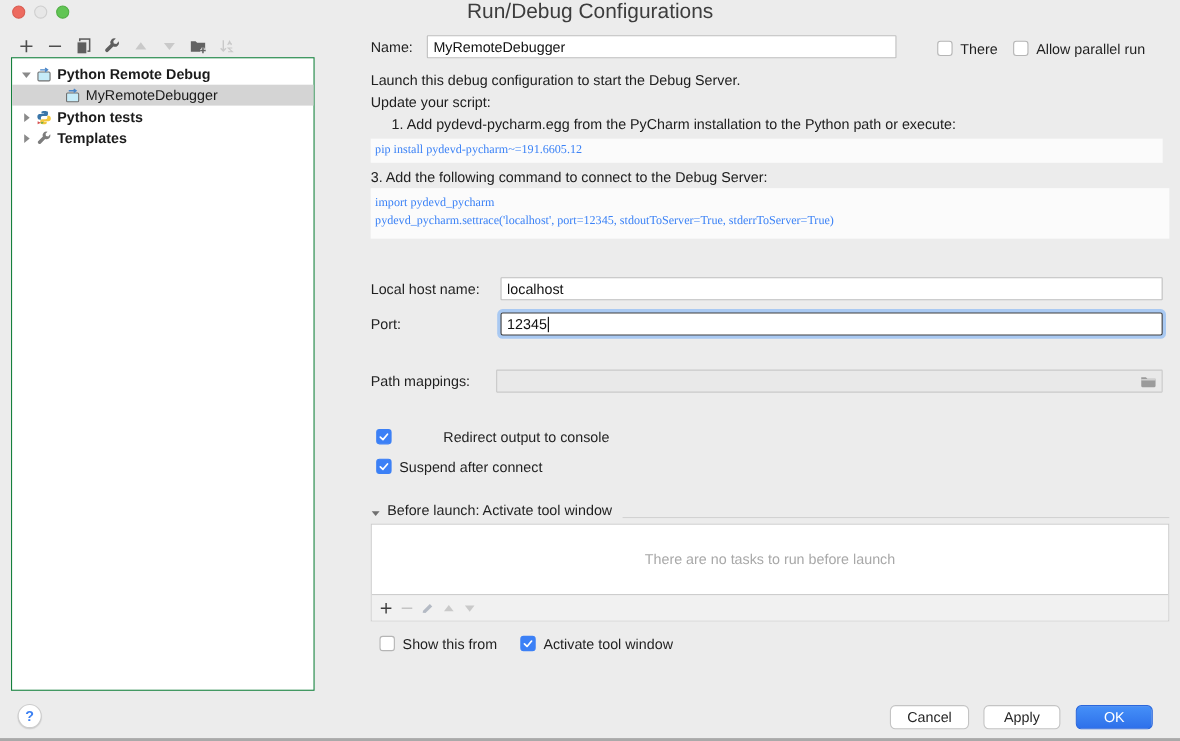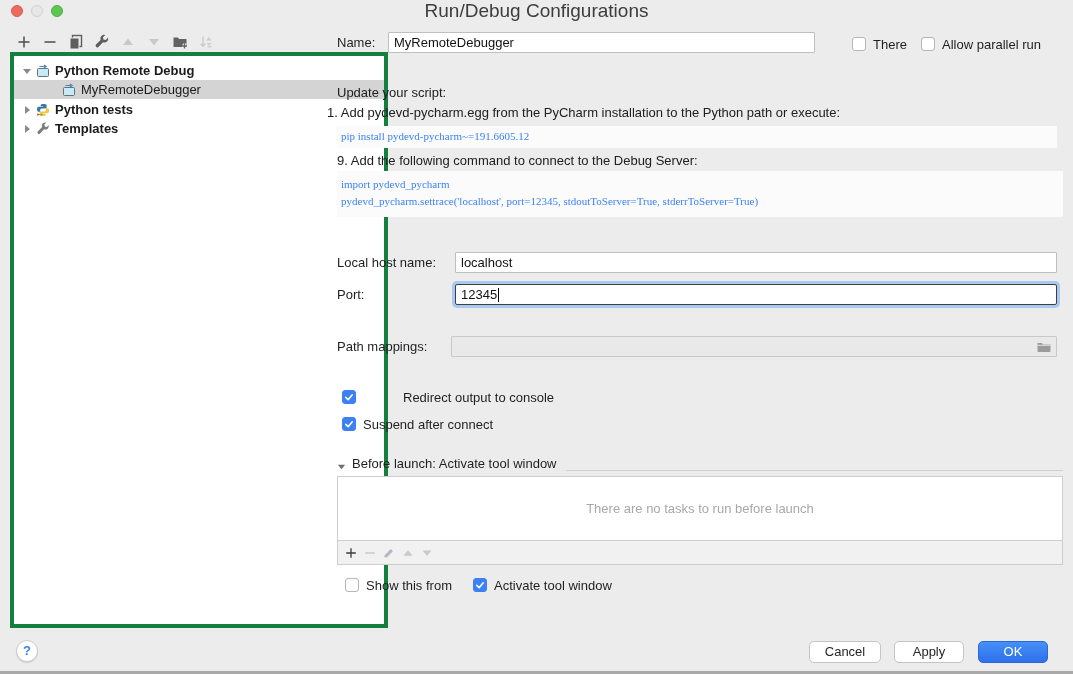--- a/index.html
+++ b/index.html
@@ -14,21 +14,21 @@
   .tl { position:absolute; top:5px; width:12px; height:12px; border-radius:50%; }
   .tl.red { left:11px; background:#ed6a5f; border:1px solid #d95d52; }
   .tl.grey { left:31px; background:#e7e7e7; border:1px solid #cfcfcf; }
   .tl.green { left:51px; background:#61c554; border:1px solid #52ae46; }
 
   
   .tree-toolbar { position:absolute; top:33px; left:16px; height:18px; display:flex; align-items:center; gap:10px; }
   .tb-icon { width:16px; height:16px; display:flex; align-items:center; justify-content:center; }
 
   
-  .tree-panel { position:absolute; left:10px; top:52px; width:378px; height:576px; background:#ffffff; border:4px solid #15803d; }
+  .tree-panel { position:absolute; left:10px; top:52px; width:276px; height:576px; background:#ffffff; border:1px solid #15803d; }
   .tree-row { position:absolute; left:0; width:100%; height:19px; display:flex; align-items:center; }
   .tree-row .twisty { width:10px; height:10px; margin-left:8px; display:flex; align-items:center; justify-content:center; flex:0 0 auto; }
   .tree-row .node-icon { width:14px; height:14px; margin-left:4px; margin-right:5px; flex:0 0 auto; }
   .tree-row .t-label { font-weight:bold; color:#1b1b1b; white-space:nowrap; }
   .tree-row.child { padding-left:44px; }
   .tree-row.child .t-label { font-weight:normal; }
   .tree-row.selected { background:#d4d4d4; }
 
   
   .abs { position:absolute; }
@@ -184,28 +184,29 @@
   <input class="text-field" style="left: 388px; top: 32px; width: 427px;" value="MyRemoteDebugger">
   <div class="cb-group" style="left:852px; top:36px;">
     <span class="checkbox unchecked"></span>
     <span class="cb-label">There</span>
   </div>
   <div class="cb-group" style="left:921px; top:36px;">
     <span class="checkbox unchecked"></span>
     <span class="cb-label">Allow parallel run</span>
   </div>
 
+  <div class="abs para" style="left:337px; top:65px;">Launch this debug configuration to start the Debug Server.</div>
   <div class="abs para" style="left:337px; top:85px;">Update your script:</div>
-  <div class="abs para" style="left:327px; top:105px;">1. Add pydevd-pycharm.egg from the PyCharm installation to the Python path or execute:</div>
+  <div class="abs para" style="left:356px; top:105px;">1. Add pydevd-pycharm.egg from the PyCharm installation to the Python path or execute:</div>
 
   <div class="code-block" style="left:337px; top:126px; width:720px; height:22px; padding:2px 4px;">
     <div class="cline">pip install pydevd-pycharm~=191.6605.12</div>
   </div>
 
-  <div class="abs para" style="left:337px; top:153px;">9. Add the following command to connect to the Debug Server:</div>
+  <div class="abs para" style="left:337px; top:153px;">3. Add the following command to connect to the Debug Server:</div>
 
   <div class="code-block" style="left:337px; top:171px; width:726px; height:46px; padding:5px 4px;">
     <div class="cline">import pydevd_pycharm</div>
     <div class="cline">pydevd_pycharm.settrace('localhost', port=12345, stdoutToServer=True, stderrToServer=True)</div>
   </div>
 
   <div class="abs flabel" style="left:337px; top:252px;">Local host name:</div>
   <input class="text-field" style="left: 455px; top: 252px; width: 602px;" value="localhost">
 
   <div class="abs flabel" style="left:337px; top:284px;">Port:</div>

